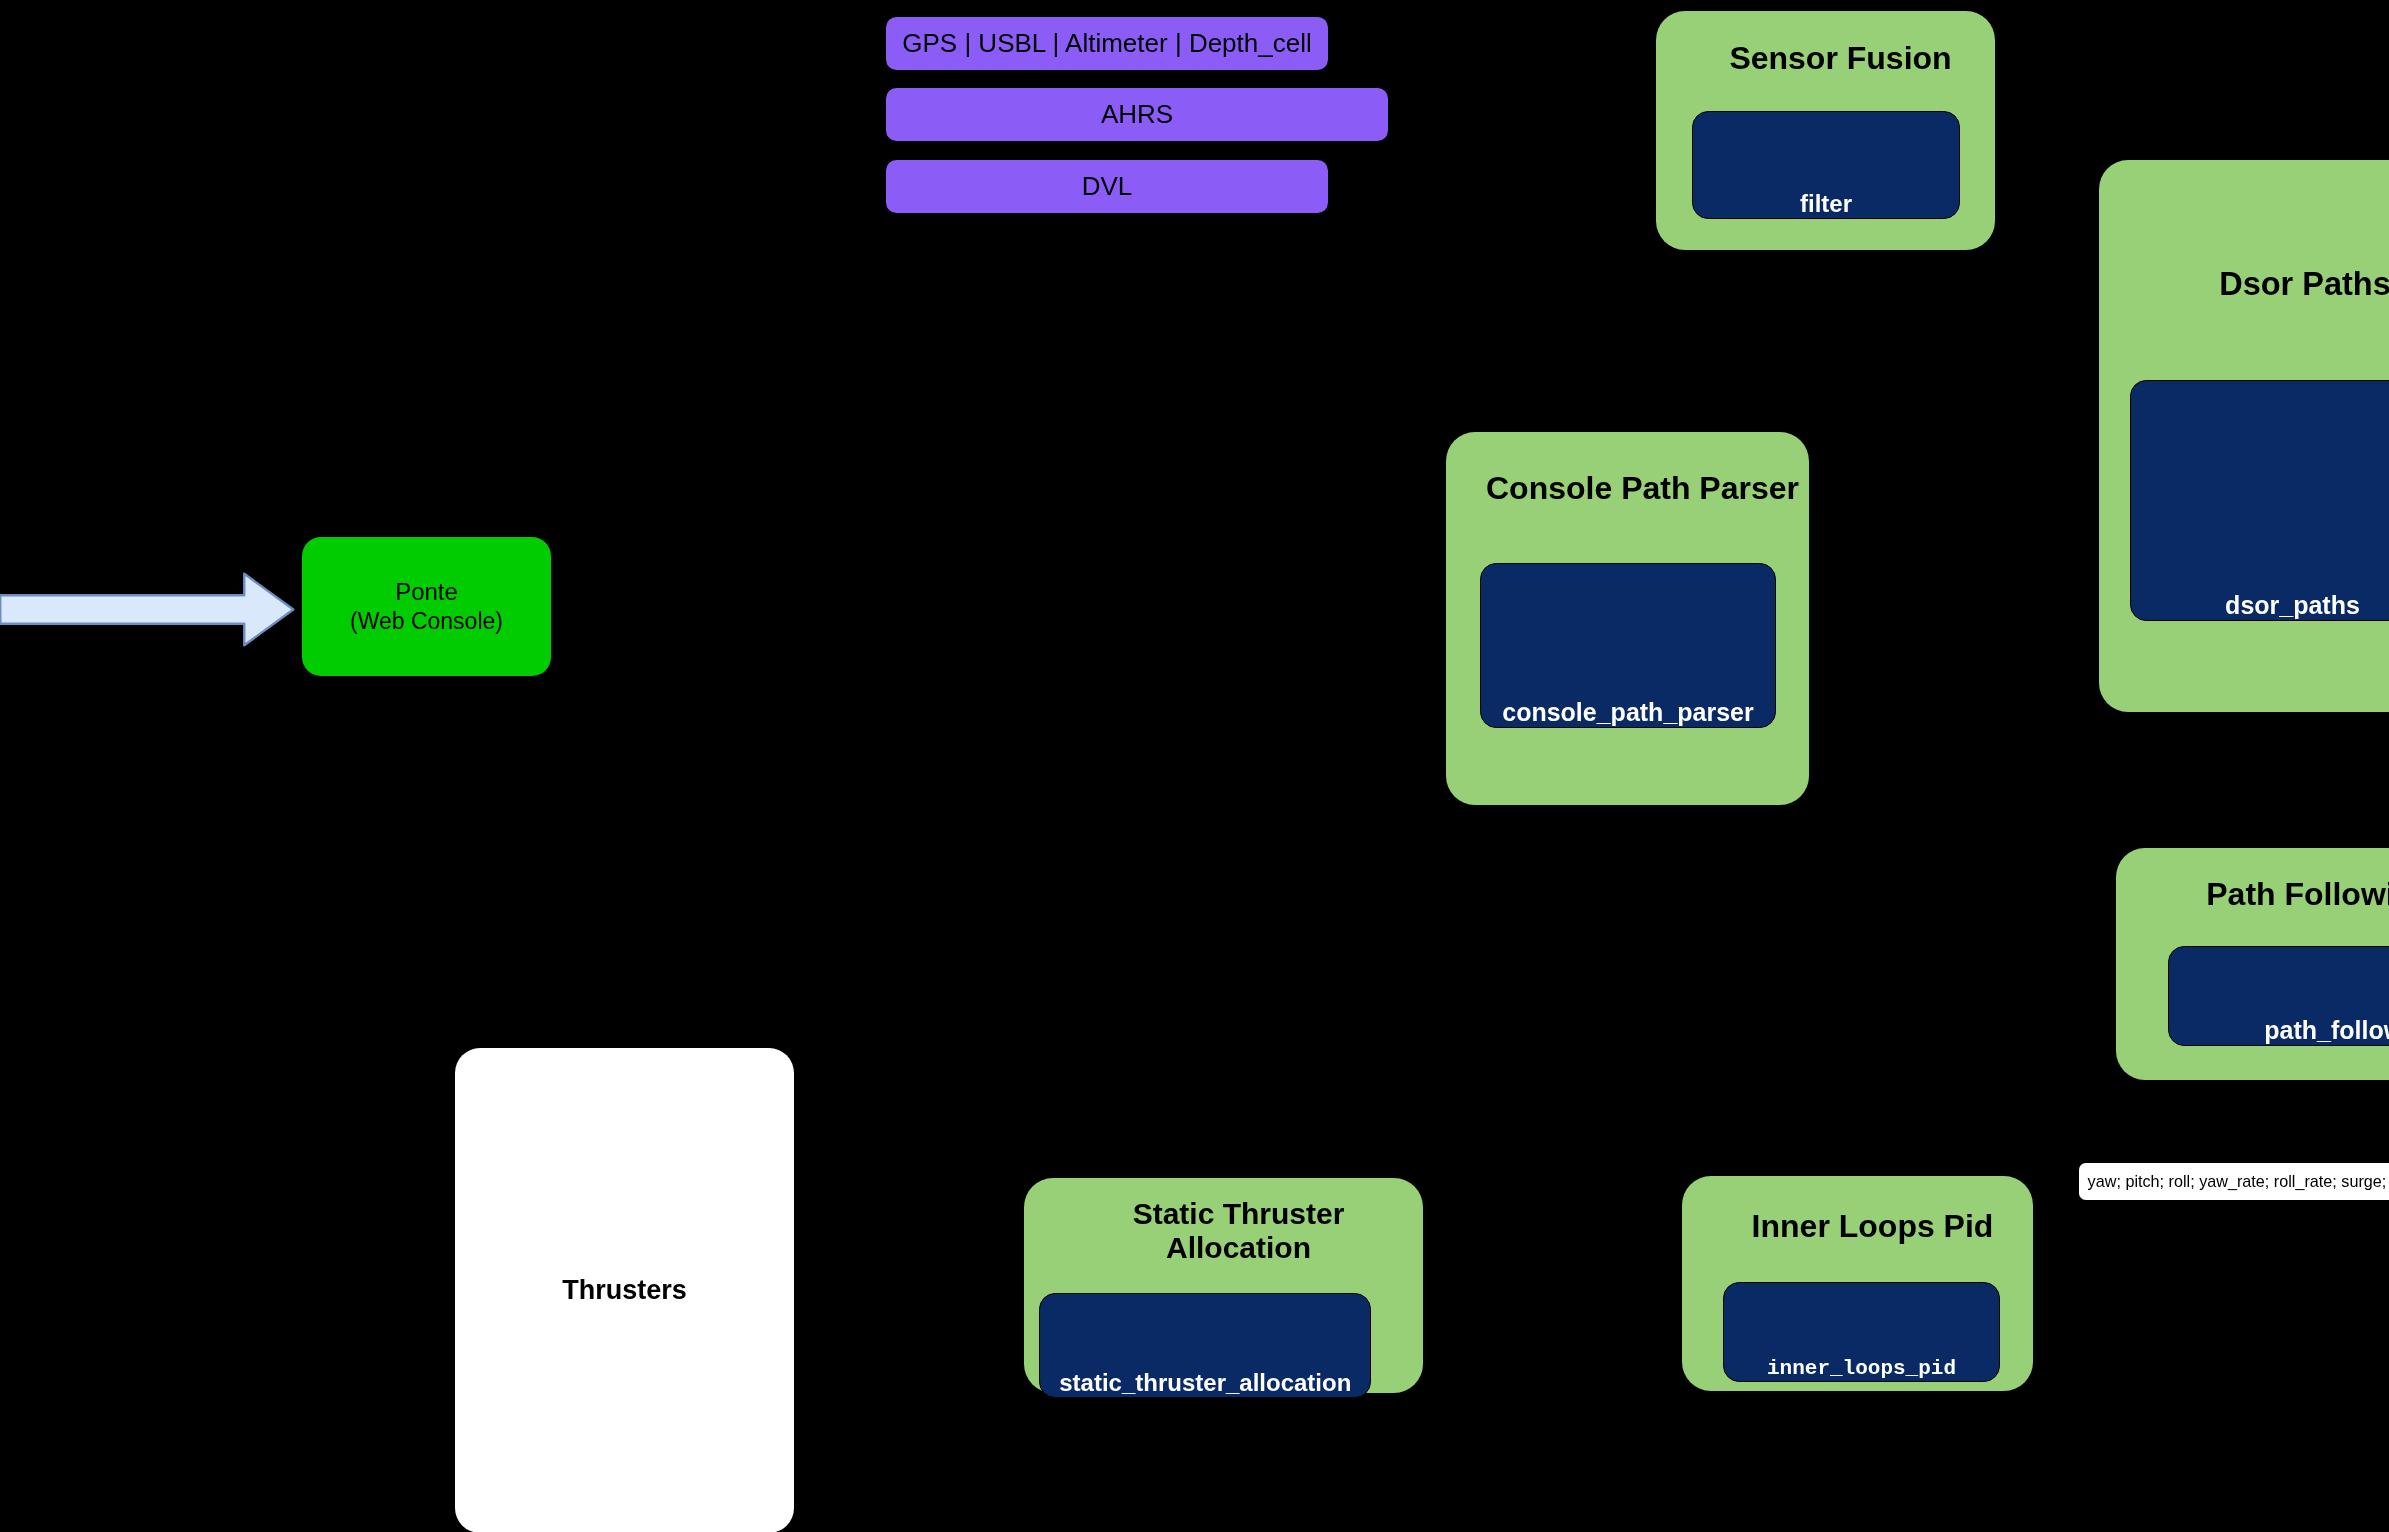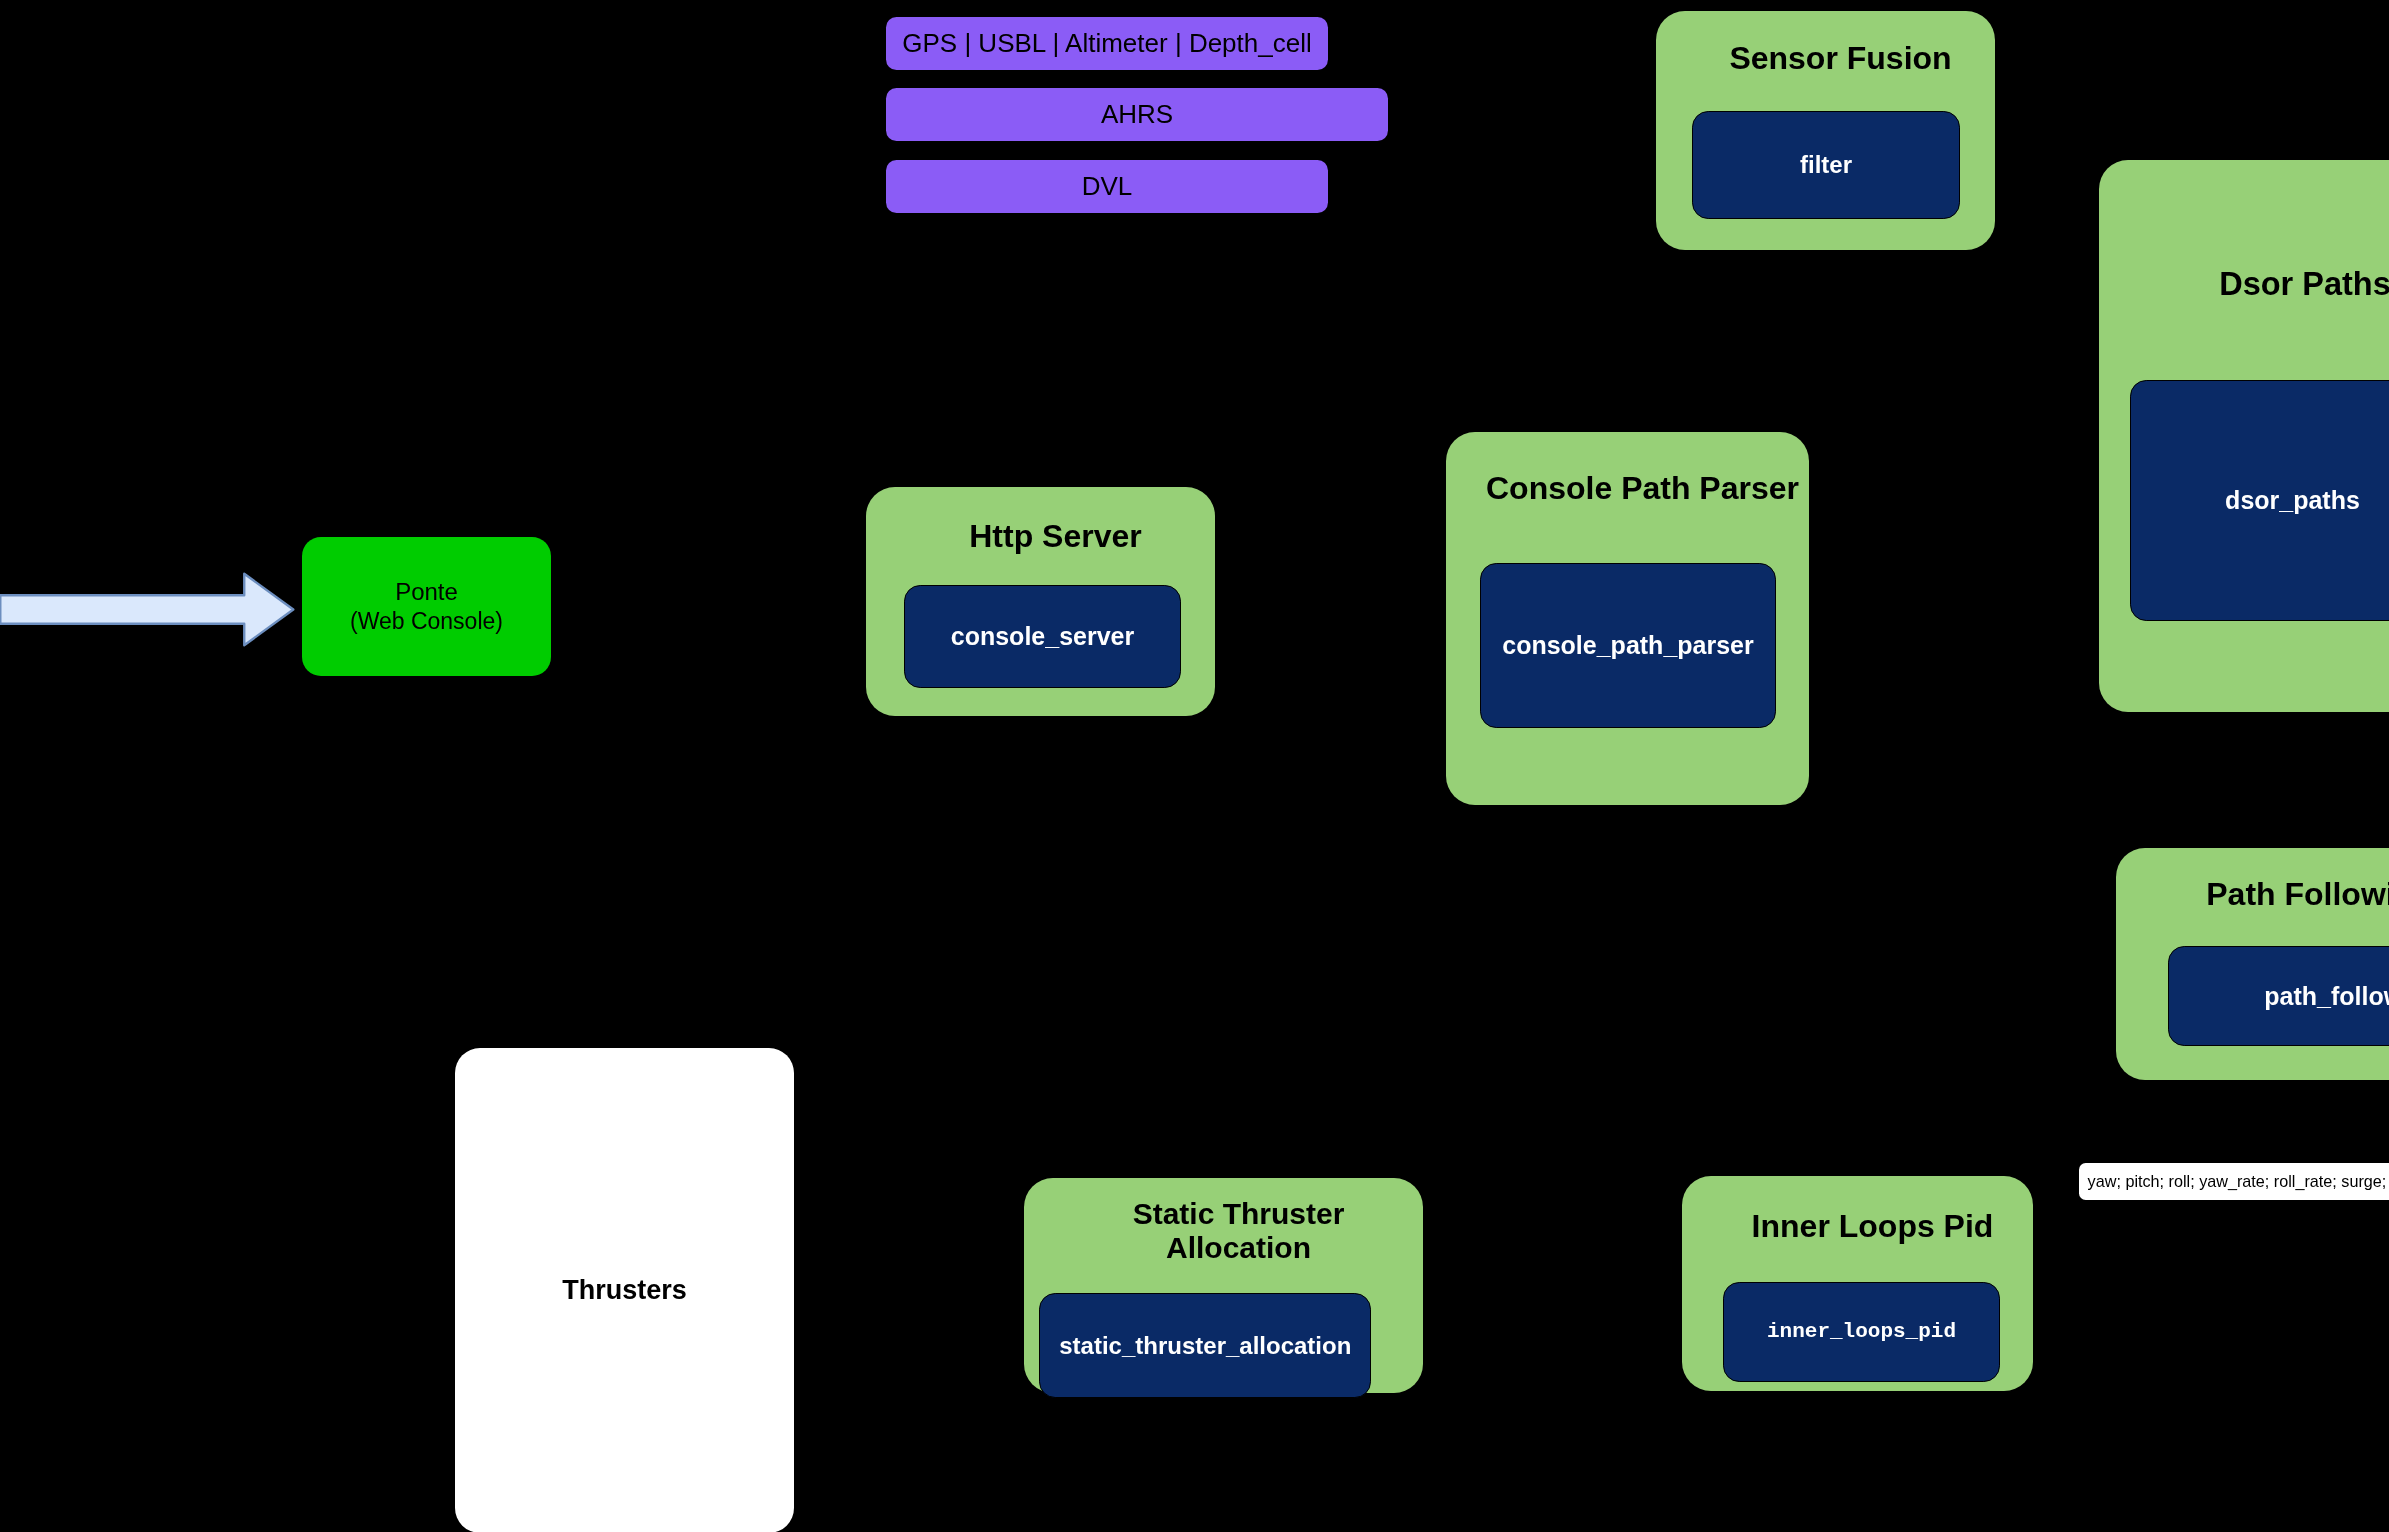--- a/index.html
+++ b/index.html
@@ -52,21 +52,21 @@
     margin-left: 30px;
   }
 
   
   .node {
     position: absolute;
     background: #0a2a66;
     border: 1.4px solid #000000;
     border-radius: 16.2px;
     display: flex;
-    align-items: center;
+    align-items: flex-end;
     justify-content: center;
     color: #ffffff;
     font-weight: bold;
     text-align: center;
     box-sizing: border-box;
     line-height: 1.15;
   }
 
   
   .plain-box {
@@ -142,26 +142,20 @@
     </div>
   </div>
 
   <div class="group" style="left:2099px; top:160px; width:382px; height:552px;">
     <div class="group-title" style="top:106px; font-size:32.5px;">Dsor Paths</div>
     <div class="node" style="left:31px; top:220px; width:325px; height:241px; font-size:25px;">
       <span>dsor_paths</span>
     </div>
   </div>
 
-  <div class="group" style="left:866px; top:487px; width:349px; height:229px;">
-    <div class="group-title" style="top:32px; font-size:32px;">Http Server</div>
-    <div class="node" style="left:38px; top:98px; width:277px; height:103px; font-size:25px;">
-      <span>console_server</span>
-    </div>
-  </div>
 
   <div class="group" style="left:1446px; top:432px; width:363px; height:373px;">
     <div class="group-title" style="top:39px; font-size:32px;">Console Path Parser</div>
     <div class="node" style="left:34px; top:131px; width:296px; height:165px; font-size:25px;">
       <span>console_path_parser</span>
     </div>
   </div>
 
   <div class="group" style="left:2116px; top:848px; width:378px; height:232px;">
     <div class="group-title" style="top:29px; font-size:32px;">Path Following</div>

